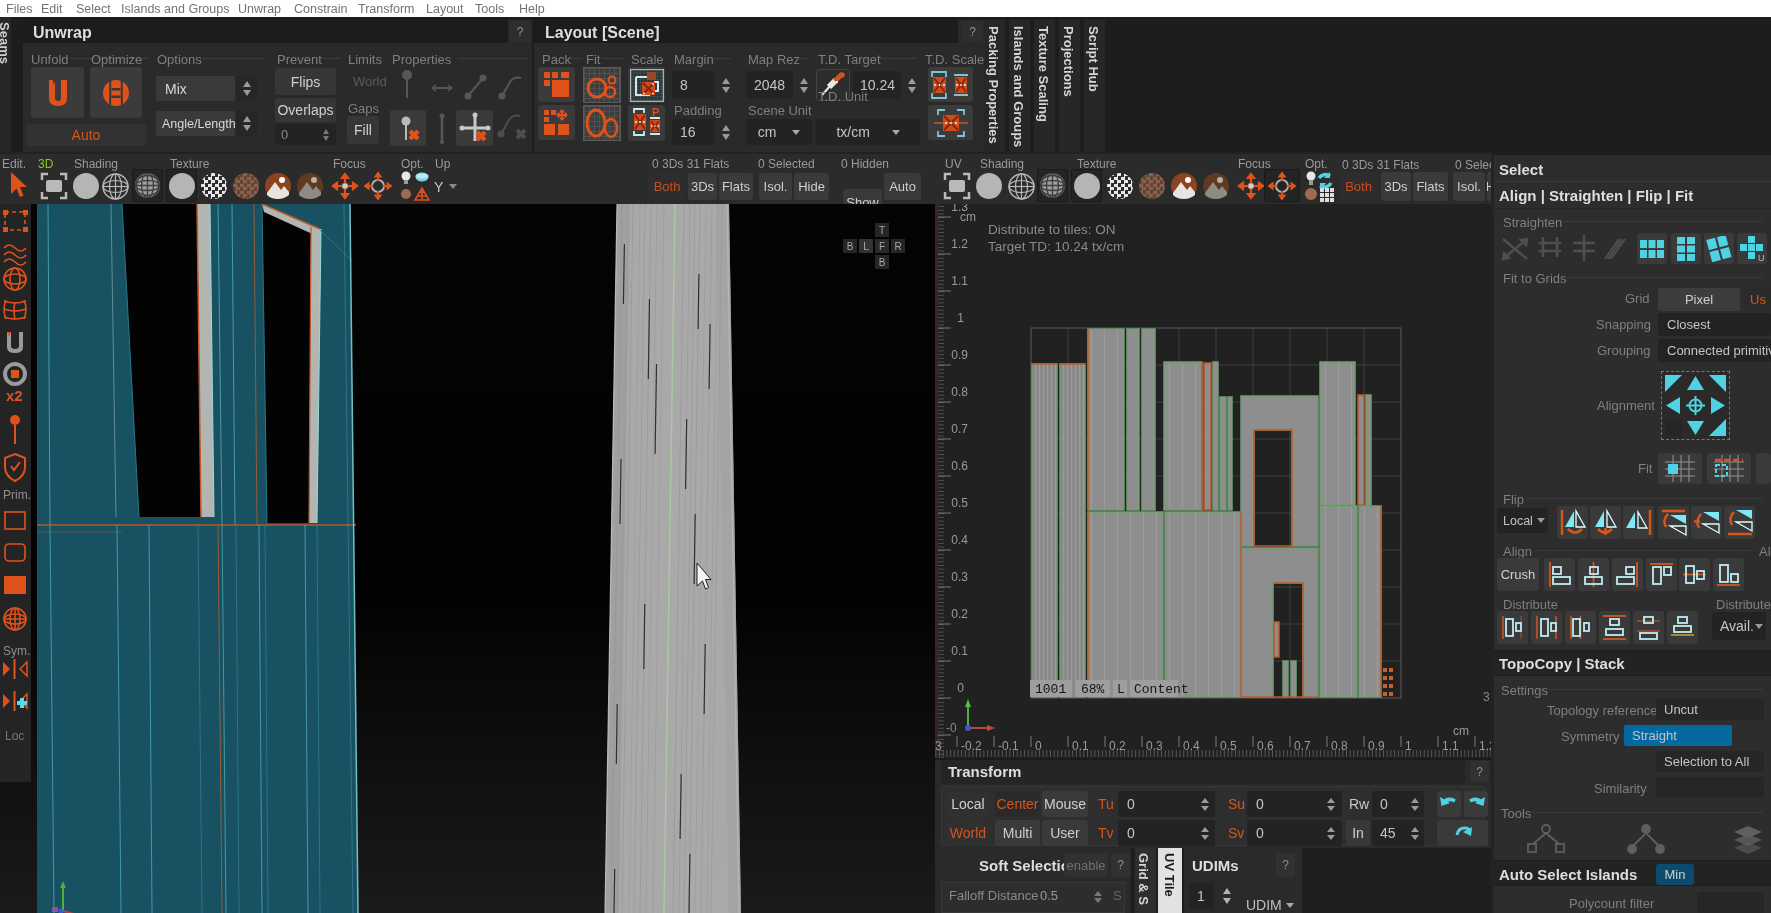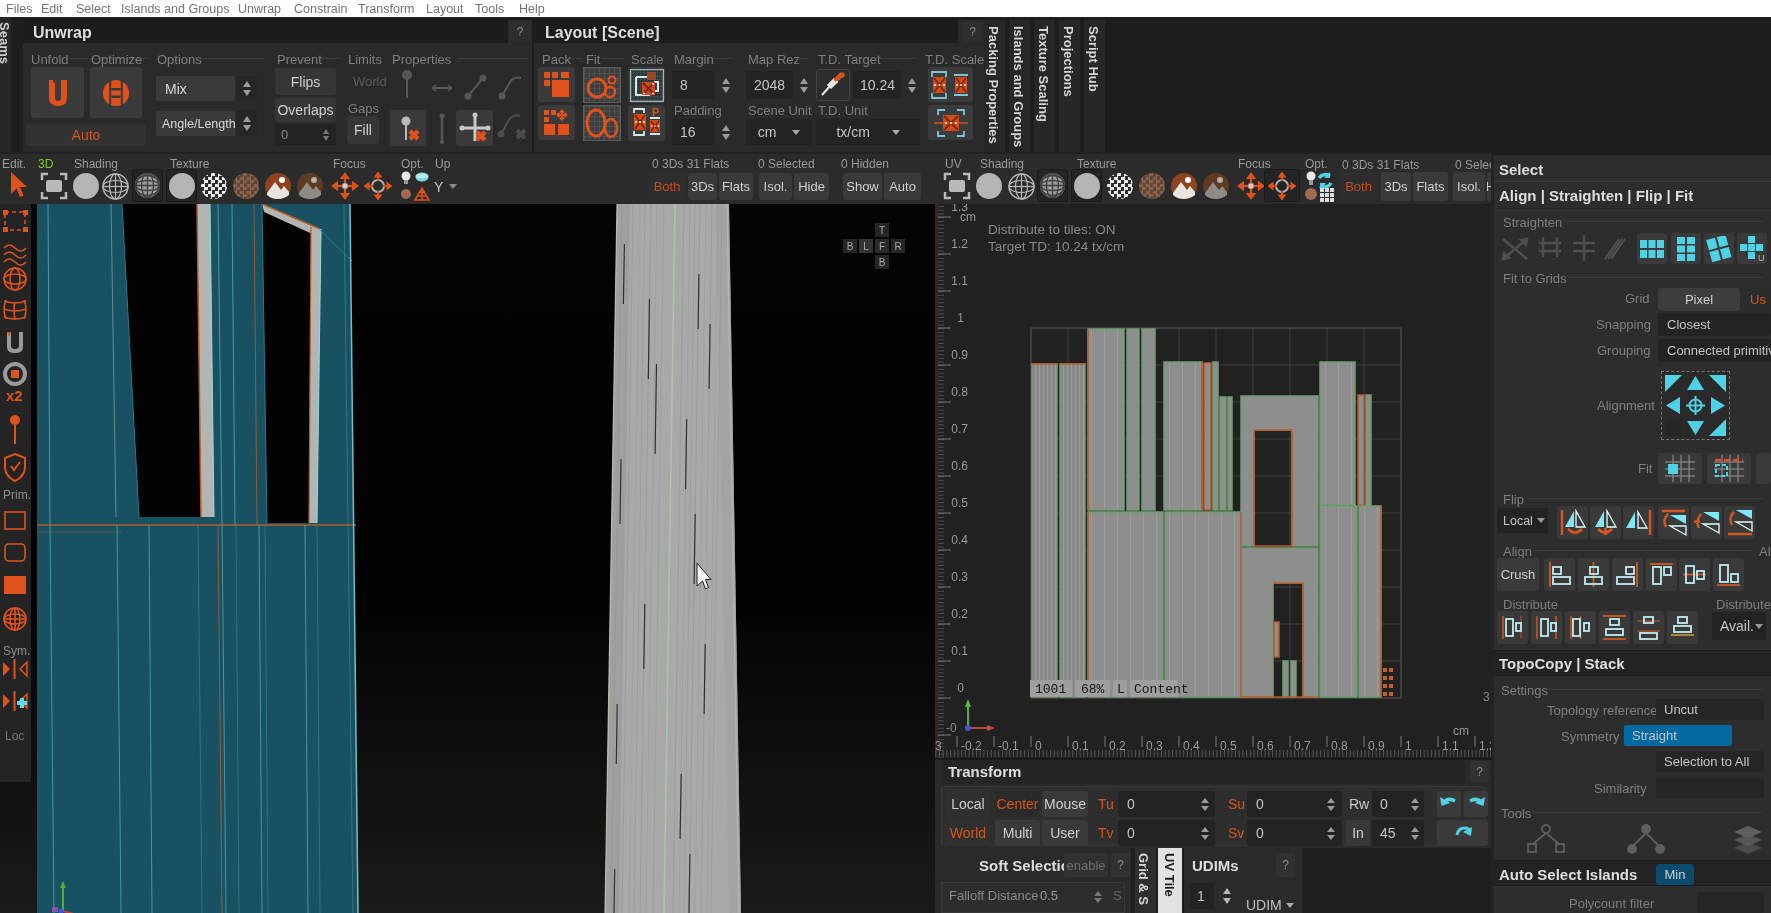--- a/index.html
+++ b/index.html
@@ -256,21 +256,21 @@
           <path d="M18 11 L25 4" stroke="#d0541e" stroke-width="5"></path>
           <circle cx="25" cy="5" r="2.8" fill="#d0541e"></circle>
           <circle cx="20" cy="12" r="1" fill="#fff"></circle>
         </svg>
 </div>
 <div class="fld" style="left:853px;top:71px;width:48px;height:28px;padding-left:7px;font-size:14px;">10.24</div>
 <div class="spin" style="left:903px;top:71px;width:17px;height:28px;">
         <div class="u"></div>
         <div class="d"></div>
       </div>
-<div class="lbl" style="left:818px;top:103px;">T.D. Unit</div>
+<div class="lbl" style="left:818px;top:89px;">T.D. Unit</div>
 <div class="fld" style="left:816px;top:119px;width:104px;height:26px;font-size:14px;justify-content:center;gap:10px;">tx/cm&nbsp;&nbsp;&nbsp;<span class="dar"></span></div>
 <div class="lbl" style="left:925px;top:52px;">T.D. Scale</div>
 <div class="btn" style="left:928px;top:67px;width:45px;height:35px;background:#3b3b3b;">
 <svg width="42" height="30" viewBox="0 0 42 30">
           <path d="M2 7 L2 2 L16 2 L16 7 M2 23 L2 28 L16 28 L16 23" stroke="#7fc4d4" stroke-width="1.8" fill="none"></path>
           <rect x="3" y="7" width="13" height="16" fill="#d04a1a"></rect>
           <path d="M4 8 L15 22 M15 8 L4 22" stroke="#7a2810" stroke-width="1.8"></path>
           <circle cx="5" cy="15" r="0.9" fill="#fff"></circle>
           <circle cx="9.5" cy="15" r="0.9" fill="#fff"></circle>
           <circle cx="14" cy="15" r="0.9" fill="#fff"></circle>
@@ -398,21 +398,21 @@
 <div class="lbl" style="left:434px;top:179px;font-size:14px;color:#c9c9c9;">Y</div>
 <div class="dar abs" style="left:449px;top:184px;border-top-color:#888;"></div>
 <div class="lbl" style="left:652px;top:157px;font-size:12px;color:#9a9a9a;">0 3Ds 31 Flats</div>
 <div class="lbl" style="left:758px;top:157px;font-size:12px;color:#9a9a9a;">0 Selected</div>
 <div class="lbl" style="left:841px;top:157px;font-size:12px;color:#9a9a9a;">0 Hidden</div>
 <div class="btn" style="left:648px;top:173px;width:38px;height:27px;background:#2d2d2d;color:#c84e22;">Both</div>
 <div class="btn" style="left:688px;top:173px;width:29px;height:27px;">3Ds</div>
 <div class="btn" style="left:719px;top:173px;width:34px;height:27px;">Flats</div>
 <div class="btn" style="left:759px;top:173px;width:33px;height:27px;">Isol.</div>
 <div class="btn" style="left:794px;top:173px;width:35px;height:27px;">Hide</div>
-<div class="btn" style="left:843px;top:173px;width:39px;height:27px;">Show</div>
+<div class="btn" style="left:843px;top:189px;width:39px;height:27px;">Show</div>
 <div class="btn" style="left:884px;top:173px;width:37px;height:27px;">Auto</div>
 </div>
 
 <div class="abs" style="left:935px;top:152px;width:556px;height:52px;background:#2b2b2b;border-top:2px solid #222;"></div>
 <div id="uv-toolbar">
 <div class="lbl" style="left:945px;top:157px;font-size:12px;color:#9a9a9a;">UV</div>
 <div class="lbl" style="left:980px;top:157px;font-size:12px;color:#9a9a9a;">Shading</div>
 <div class="lbl" style="left:1077px;top:157px;font-size:12px;color:#9a9a9a;">Texture</div>
 <div class="lbl" style="left:1238px;top:157px;font-size:12px;color:#9a9a9a;">Focus</div>
 <div class="lbl" style="left:1305px;top:157px;font-size:12px;color:#9a9a9a;">Opt.</div>

